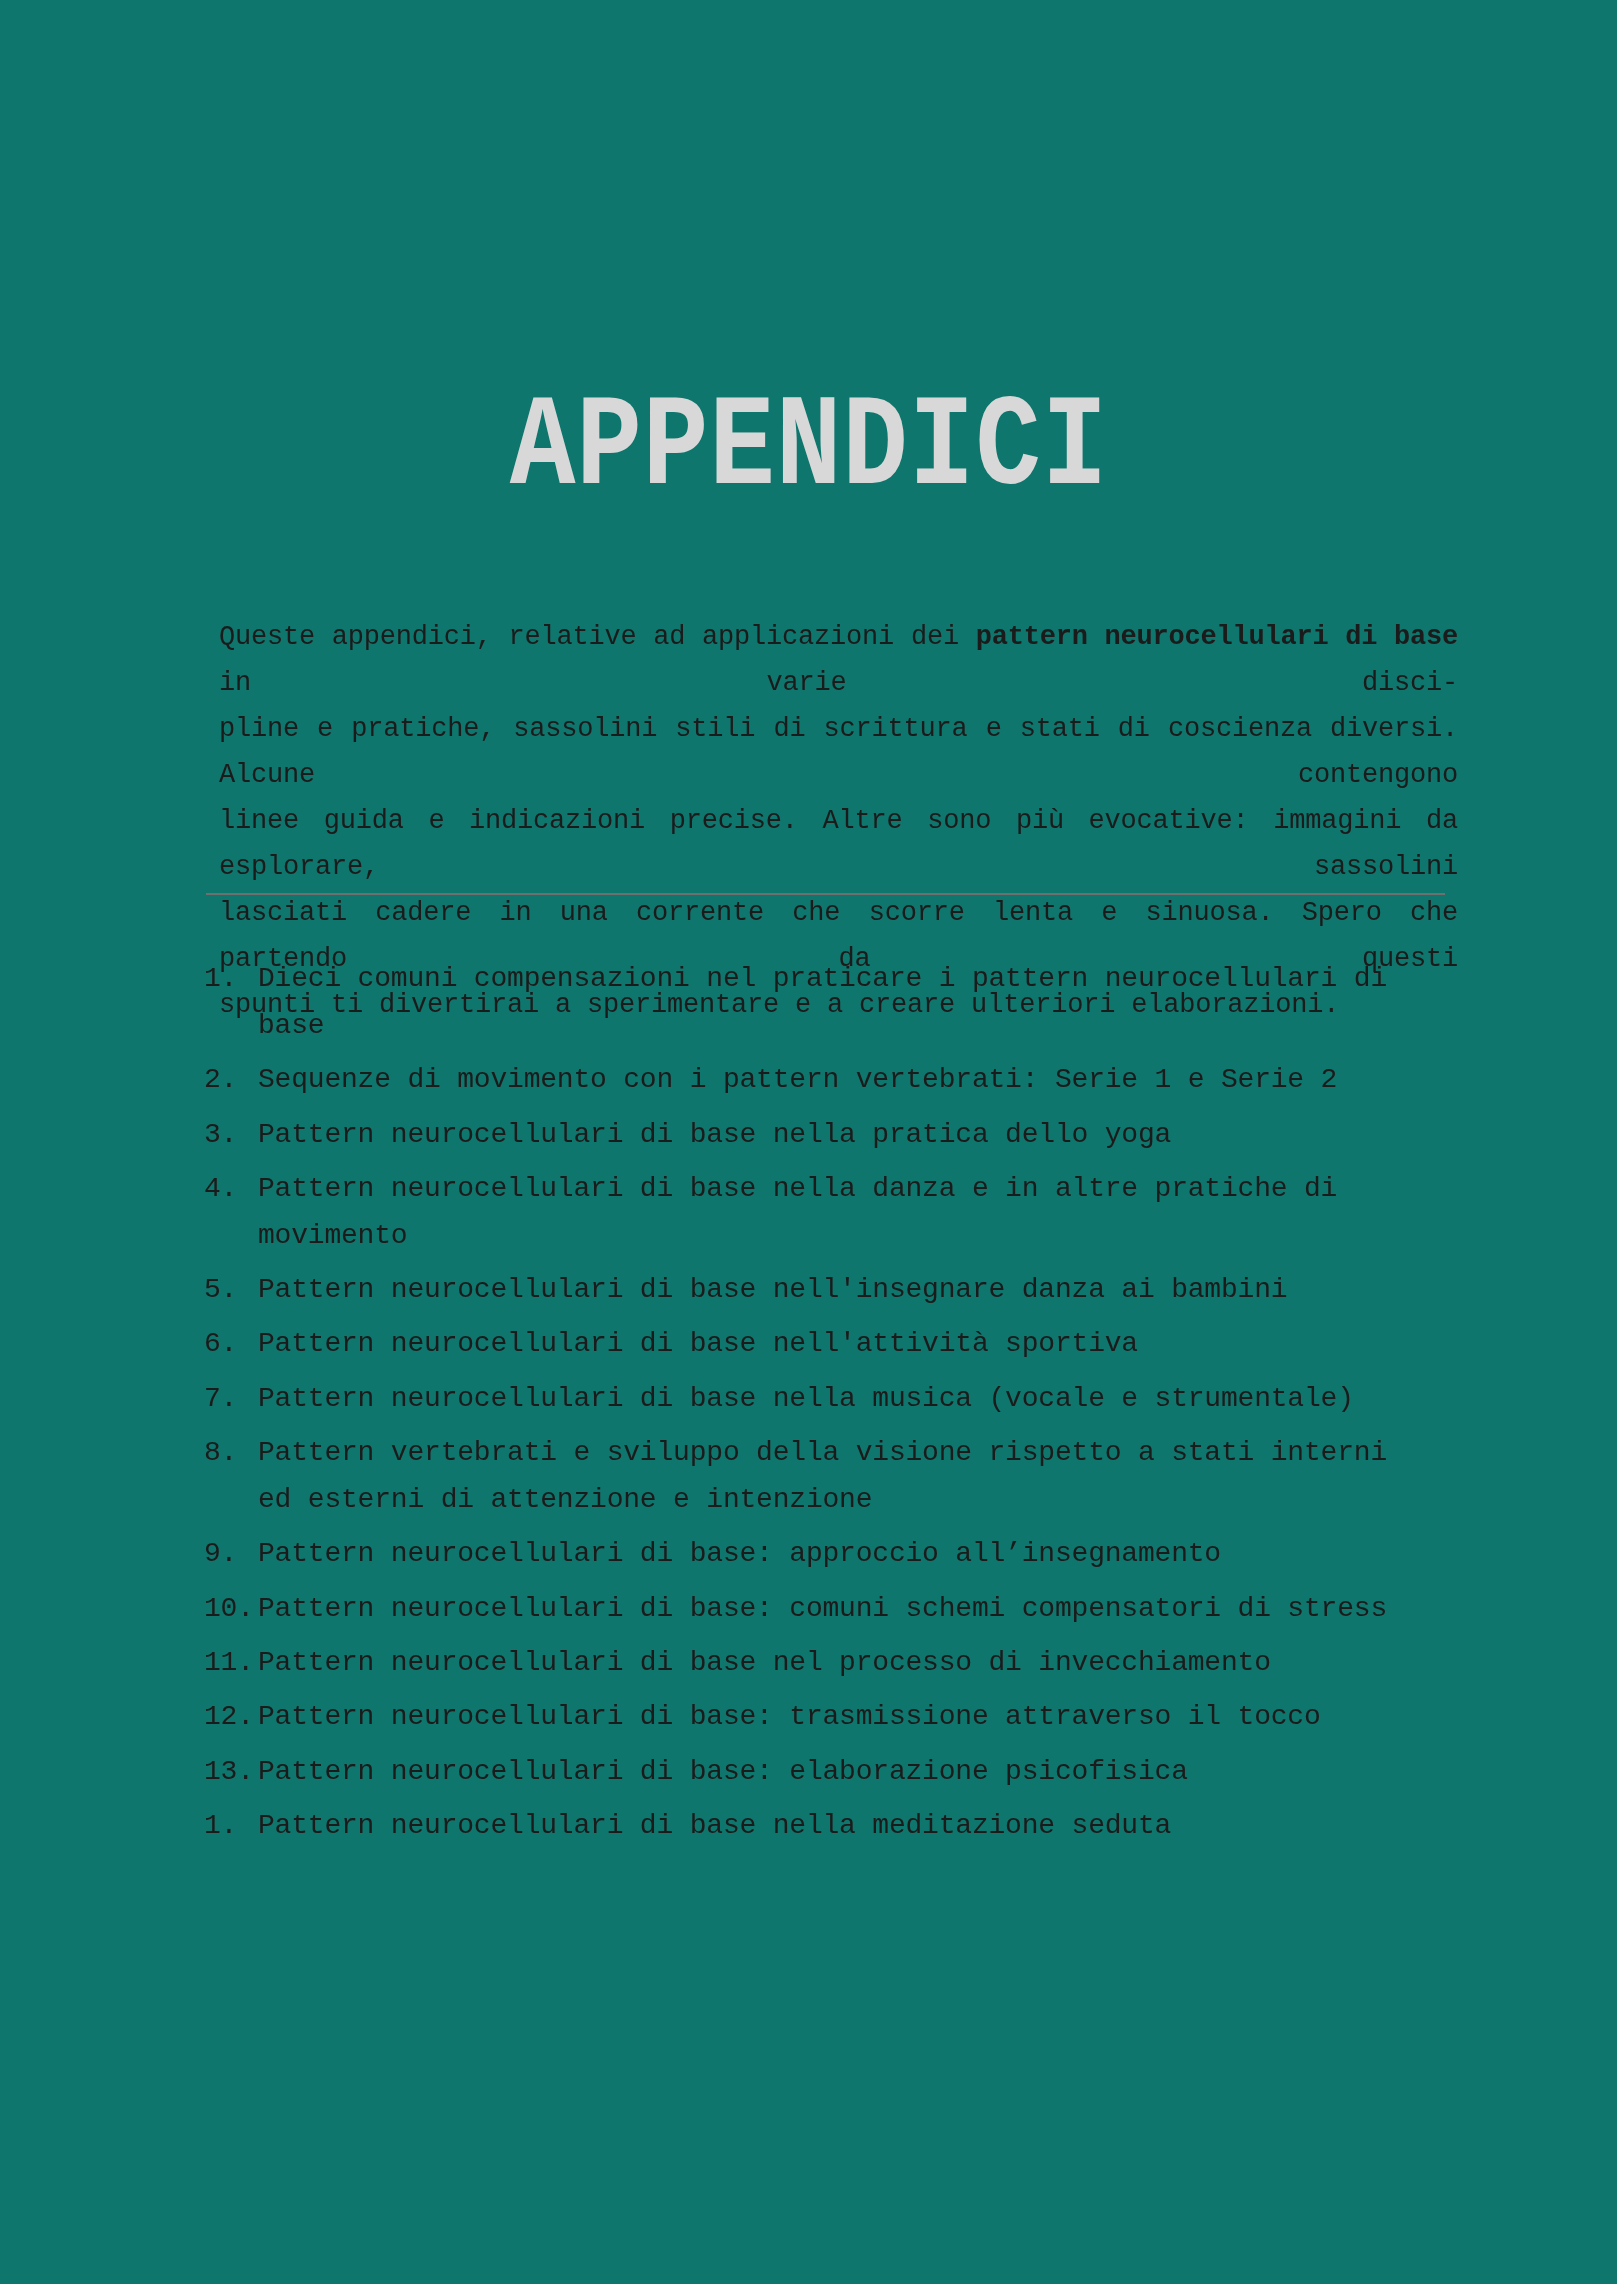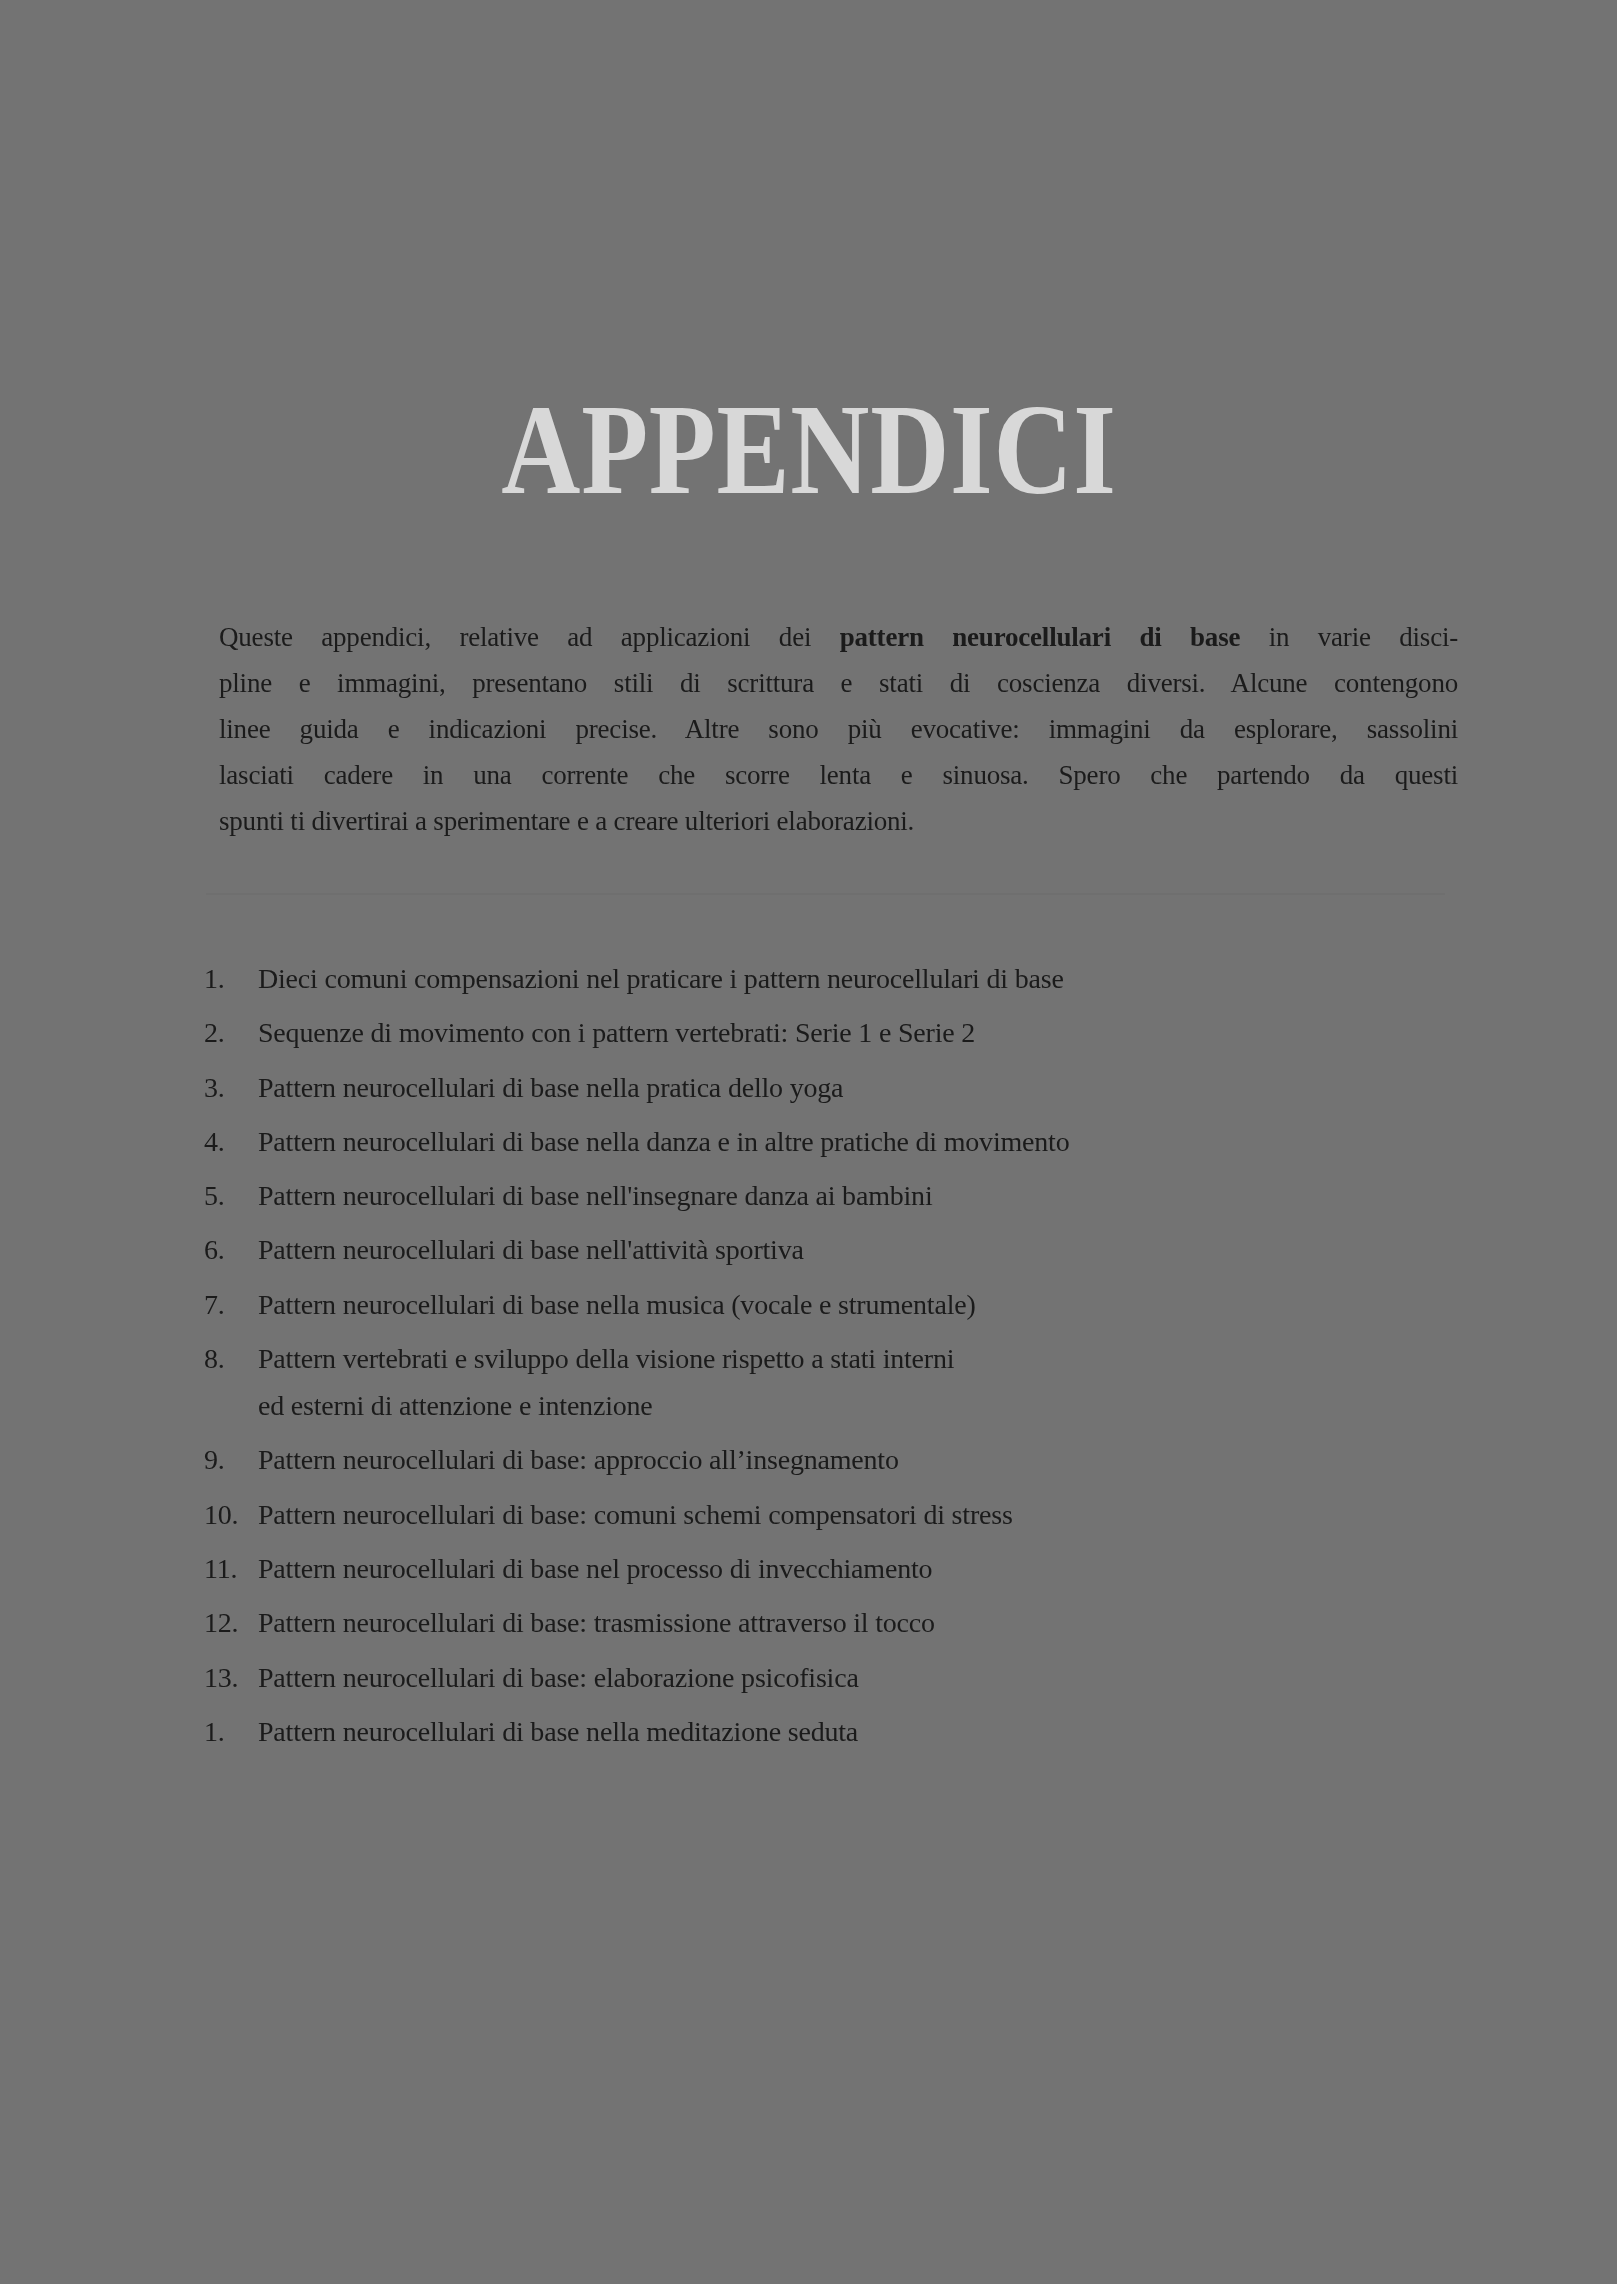--- a/index.html
+++ b/index.html
@@ -4,22 +4,22 @@
 <style>
   html, body {
     margin: 0;
     padding: 0;
     background: #ffffff;
   }
   .page {
     position: relative;
     width: 1618px;
     height: 2284px;
-    background: #737373;
-    font-family: Liberation Serif, serif;
+    background: #0f766e;
+    font-family: Liberation Mono, monospace;
     color: #1b1b1b;
     overflow: hidden;
   }
   .chapter-title {
     position: absolute;
     top: 385px;
     left: 0;
     width: 1618px;
     text-align: center;
     font-size: 129px;
@@ -82,21 +82,21 @@
 </style>
 </head>
 <body>
 
 <div class="page">
 
   <div class="chapter-title">APPENDICI</div>
 
   <div class="intro">
     <div class="jline"><span>Queste appendici, relative ad applicazioni dei </span><b>pattern neurocellulari di base</b><span> in varie disci-</span></div>
-    <div class="jline">pline e immagini, presentano stili di scrittura e stati di coscienza diversi. Alcune contengono</div>
+    <div class="jline">pline e pratiche, sassolini stili di scrittura e stati di coscienza diversi. Alcune contengono</div>
     <div class="jline">linee guida e indicazioni precise. Altre sono più evocative: immagini da esplorare, sassolini</div>
     <div class="jline">lasciati cadere in una corrente che scorre lenta e sinuosa. Spero che partendo da questi</div>
     <div class="jline last">spunti ti divertirai a sperimentare e a creare ulteriori elaborazioni.</div>
   </div>
 
   <div class="divider"></div>
 
   <div class="appendix-list">
     <div class="appendix-item">
         <span class="num">1.</span>

